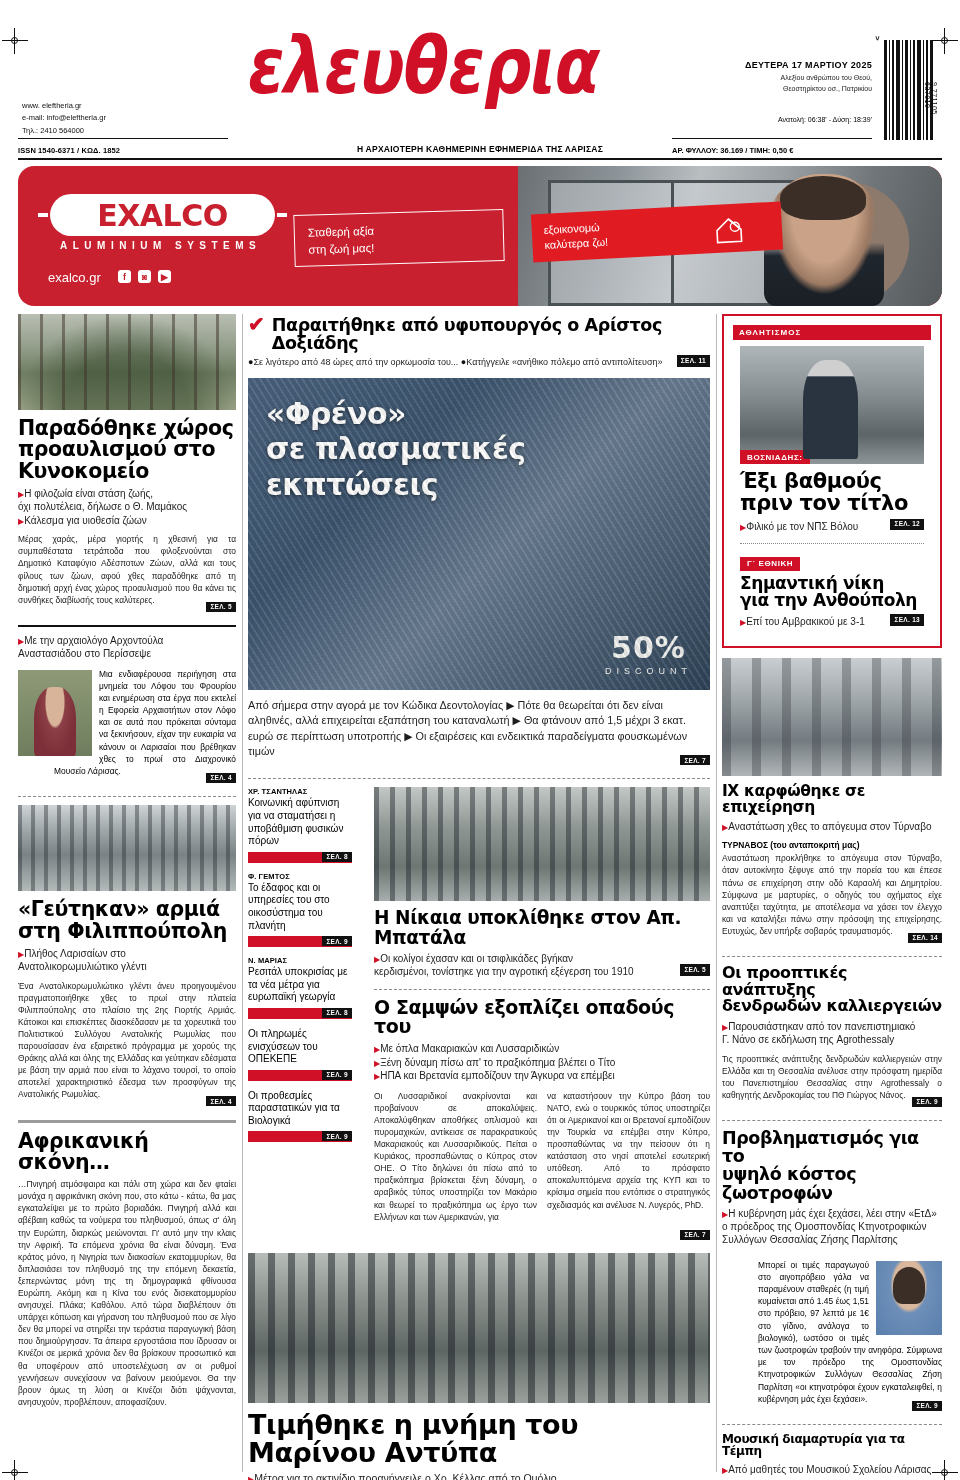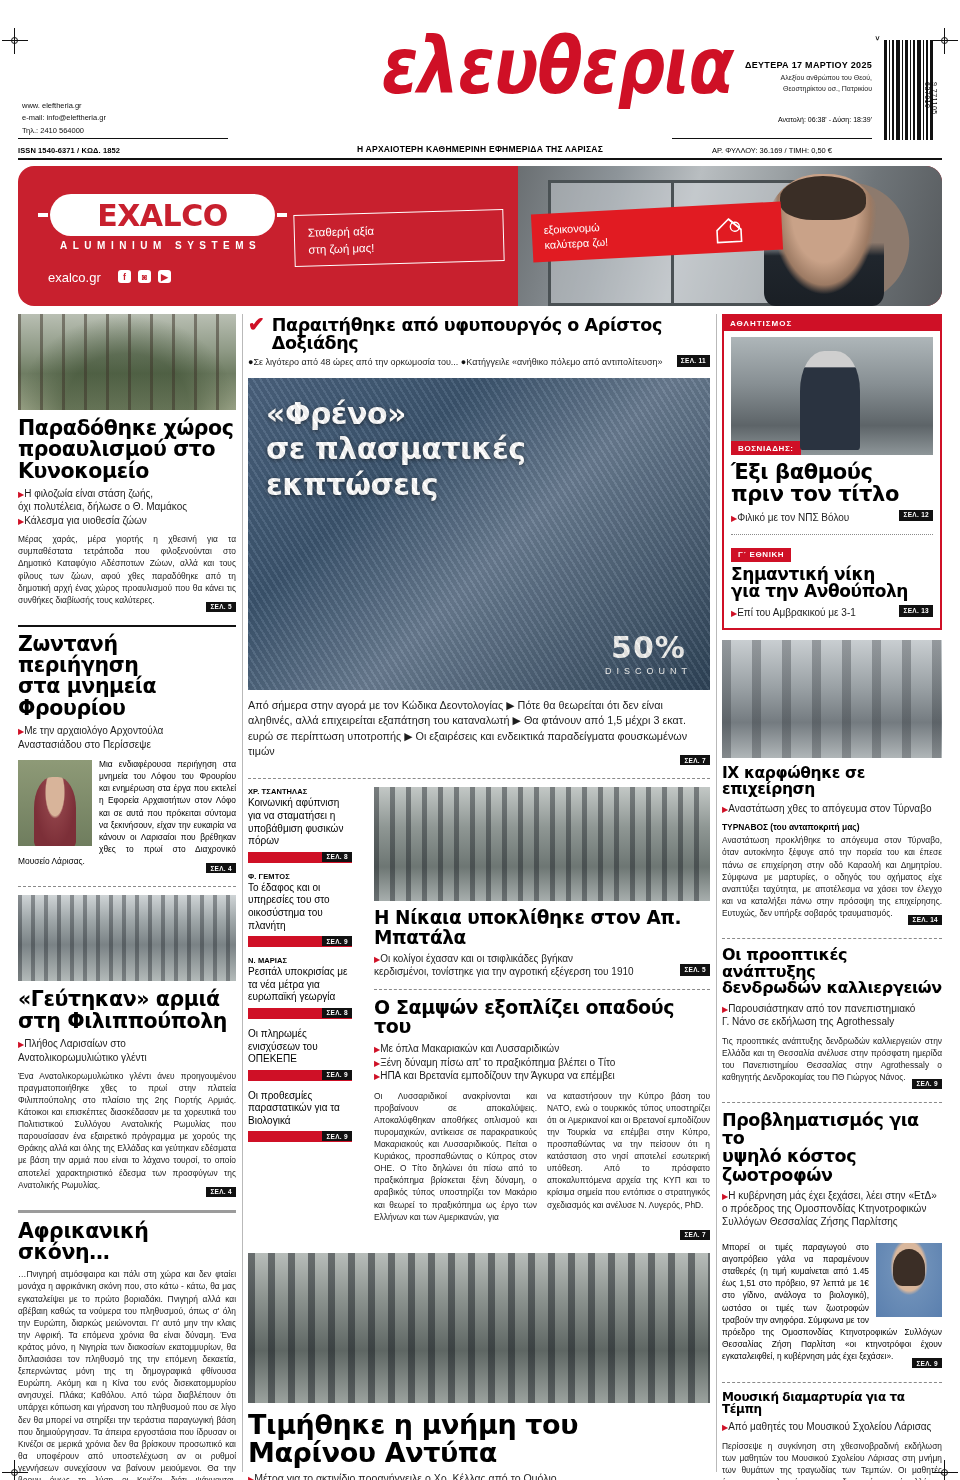--- a/index.html
+++ b/index.html
@@ -21,21 +21,21 @@
   }
   .crop-mark::before { left:0; top:12px; width:26px; height:1px; }
   .crop-mark::after { top:0; left:12px; width:1px; height:26px; }
   .cm-tl { left:2px; top:28px; }
   .cm-tr { right:2px; top:28px; }
   .cm-bl { left:2px; bottom:-6px; }
   .cm-br { right:2px; bottom:-6px; }
   .cm-dot { position:absolute; width:7px; height:7px; border-radius:50%; border:1px solid #111; left:9px; top:9px; }
 
   .logo-wrap {
-    position:absolute; left:273px; top:28px; width:460px; text-align:right;
+    position:absolute; left:248px; top:28px; width:460px; text-align:left;
   }
   .logo-text {
     font-family: "DejaVu Sans", sans-serif;
     font-weight:700; font-style:italic;
     font-size:66px; letter-spacing:-1px;
     color:#cf1026; line-height:1;
     transform: scaleY(1.18); transform-origin: top center;
   }
   .contact-block {
     position:absolute; left:22px; top:100px;
@@ -48,22 +48,22 @@
   .hline-left { position:absolute; left:18px; top:138px; width:210px; height:1px; background:#111; }
   .hline-bottom { position:absolute; left:18px; top:158px; width:924px; height:1.5px; background:#111; }
 
   .date-block {
     position:absolute; right:88px; top:60px; width:175px; text-align:right;
   }
   .date-main { font-size:9px; font-weight:700; letter-spacing:.3px; }
   .date-saints { font-size:7px; line-height:1.5; margin-top:3px; color:#222; }
   .sun-times { position:absolute; right:88px; top:116px; font-size:7px; text-align:right; width:175px; }
   .issue-line {
-    position:absolute; right:88px; top:146px; width:200px; text-align:center;
-    font-size:7.5px; font-weight:400;
+    position:absolute; right:88px; top:146px; width:200px; text-align:left;
+    font-size:7.5px; font-weight:700;
   }
   .hline-right { position:absolute; right:88px; top:138px; width:200px; height:1px; background:#111; }
   .tagline {
     position:absolute; left:0; right:0; top:144px; text-align:center;
     font-size:8.5px; font-weight:700; letter-spacing:.25px;
   }
 
   
   .barcode { position:absolute; right:18px; top:40px; width:58px; height:100px; }
   .barcode .bar { position:absolute; top:0; height:100%; background:#111; }
@@ -273,21 +273,21 @@
     text-shadow:0 1px 4px rgba(0,0,0,.55);
   }
 
   
   .check-hl { display:flex; align-items:baseline; gap:7px; }
   .check-mark { color:#cf1026; font-size:20px; font-weight:700; line-height:1; }
   .dotline { font-size:9px; line-height:1.3; margin-top:5px; color:#1d1d1d; }
   .dotline .dot { color:#111; }
 
   
-  .sports-box { border:2px solid #cf1026; padding:0; }
+  .sports-box { border:2px solid #cf1026; padding:9px; }
   .sports-kicker {
     background:#cf1026; color:#fff; font-size:8px; font-weight:700;
     letter-spacing:1px; padding:3px 6px;
   }
   .sports-inner { padding:6px 7px 8px; }
   .label-red {
     display:inline-block; background:#cf1026; color:#fff;
     font-size:8px; font-weight:700; letter-spacing:.6px; padding:2.5px 7px;
   }
   .label-on-photo { position:absolute; left:0; bottom:0; }
@@ -297,21 +297,21 @@
   .brief { margin-bottom:9px; }
   .brief .who { font-size:7.5px; font-weight:700; letter-spacing:.1px; }
   .brief .txt { font-size:10px; line-height:1.26; margin-top:1px; }
   .brief-bar {
     margin-top:4px; height:11px; background:#cf1026; position:relative;
   }
   .brief-bar .sel { position:absolute; right:0; top:0; }
 
   .kicker-bold { font-size:8.4px; font-weight:700; margin-top:7px; }
 
-  .caption-credit { font-size:8.4px; line-height:1.45; text-align:justify; }
+  .caption-credit { font-size:8.4px; line-height:1.45; text-align:justify;padding-left:36px; }
   .inline-photo {
     float:left; width:74px; height:86px; margin:2px 7px 3px 0;
   }
   .inline-photo-r {
     float:right; width:66px; height:74px; margin:2px 0 3px 7px;
   }
   .grayrule { border-top:3px solid #9b9b9b; margin:10px 0 8px; height:0; }
 </style>
 </head>
 <body>
@@ -428,24 +428,20 @@
         </div>
         <div class="body-text">Μέρας χαράς, μέρα γιορτής η χθεσινή για τα συμπαθέστατα τετράποδα που φιλοξενούνται στο Δημοτικό Καταφύγιο Αδέσποτων Ζώων, αλλά και τους φίλους των ζώων, αφού χθες παραδόθηκε από τη δημοτική αρχή ένας χώρος προαυλισμού που θα κάνει τις συνθήκες διαβίωσής τους καλύτερες.</div>
         <div class="sel-row">
           <span class="sel">ΣΕΛ. 5</span>
         </div>
       </div>
 
       <div class="solidrule"></div>
 
       <div>
-        <h2 class="hl hl-xl">
-          <span>Ζωντανή περιήγηση</span><br>
-          <span>στα μνημεία Φρουρίου</span>
-        </h2>
         <div class="bullet-line">
           <span class="tri">▶</span><span>Με την αρχαιολόγο Αρχοντούλα</span><br>
           <span>Αναστασιάδου στο Περίσσεψε</span>
         </div>
         <div style="overflow:hidden;margin-top:7px">
           <div class="photo ph-woman inline-photo"></div>
           <div class="caption-credit">Μια ενδιαφέρουσα περιήγηση στα μνημεία του Λόφου του Φρουρίου και ενημέρωση στα έργα που εκτελεί η Εφορεία Αρχαιοτήτων στον Λόφο και σε αυτά που πρόκειται σύντομα να ξεκινήσουν, είχαν την ευκαιρία να κάνουν οι Λαρισαίοι που βρέθηκαν χθες το πρωί στο Διαχρονικό Μουσείο Λάρισας.</div>
         </div>
         <div class="sel-row">
           <span class="sel">ΣΕΛ. 4</span>

